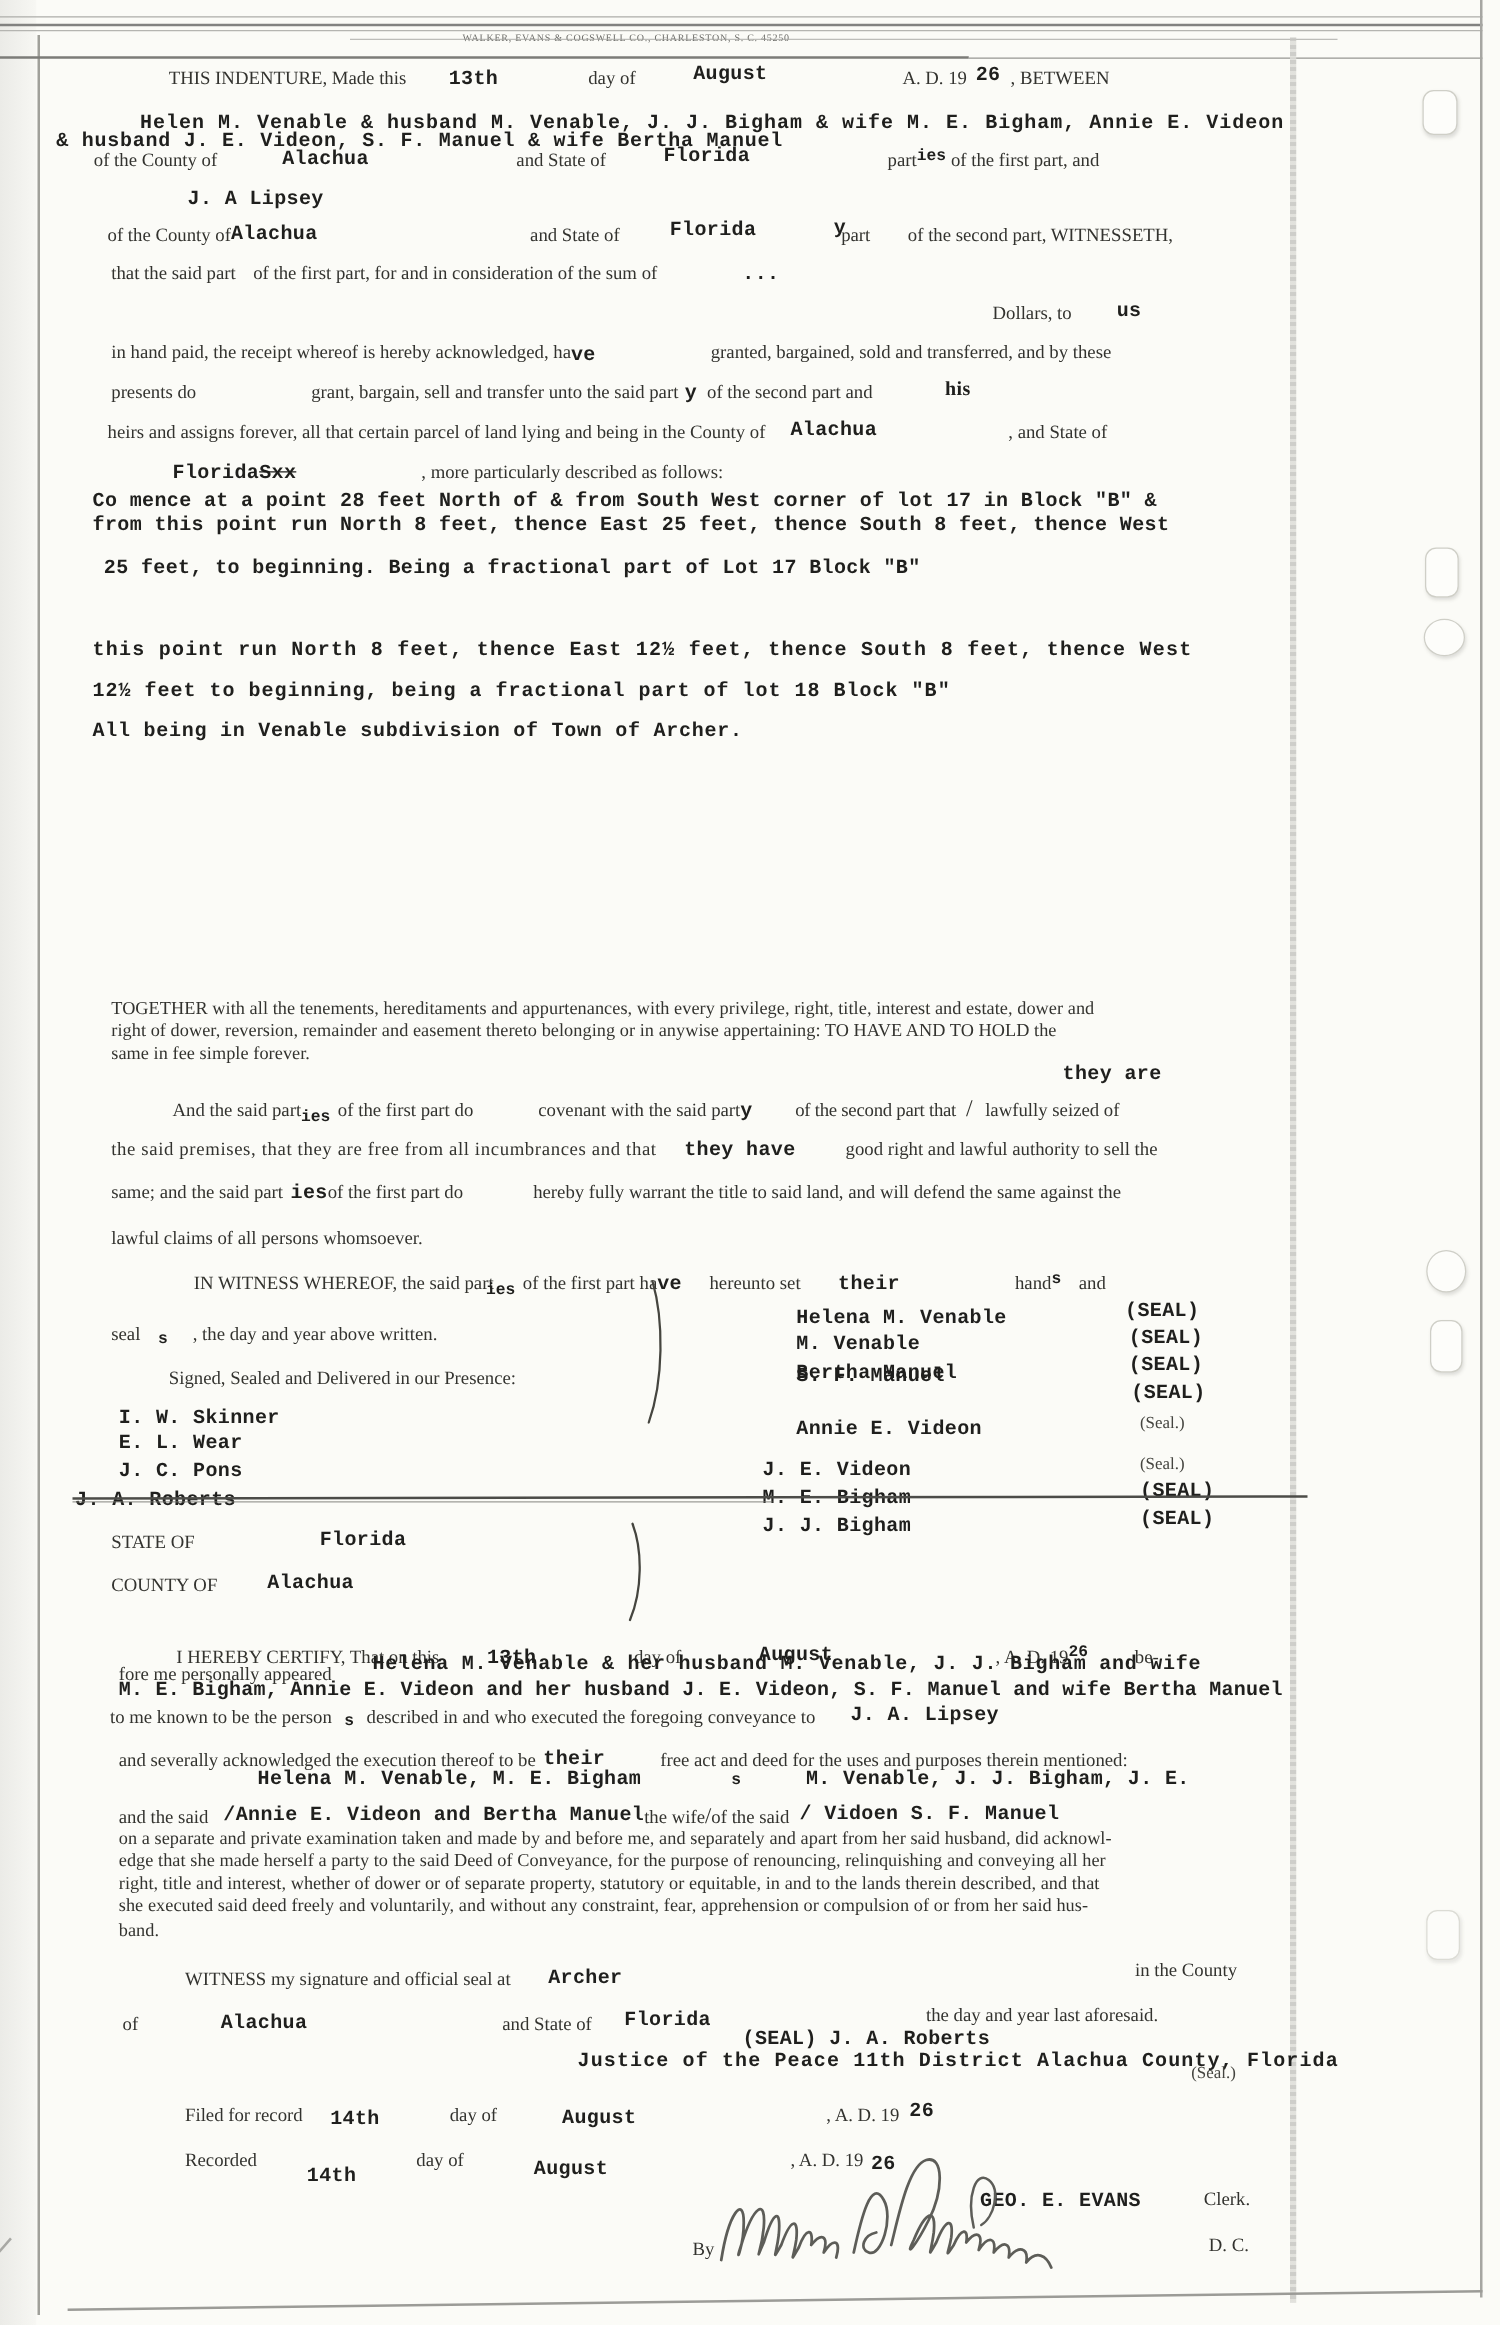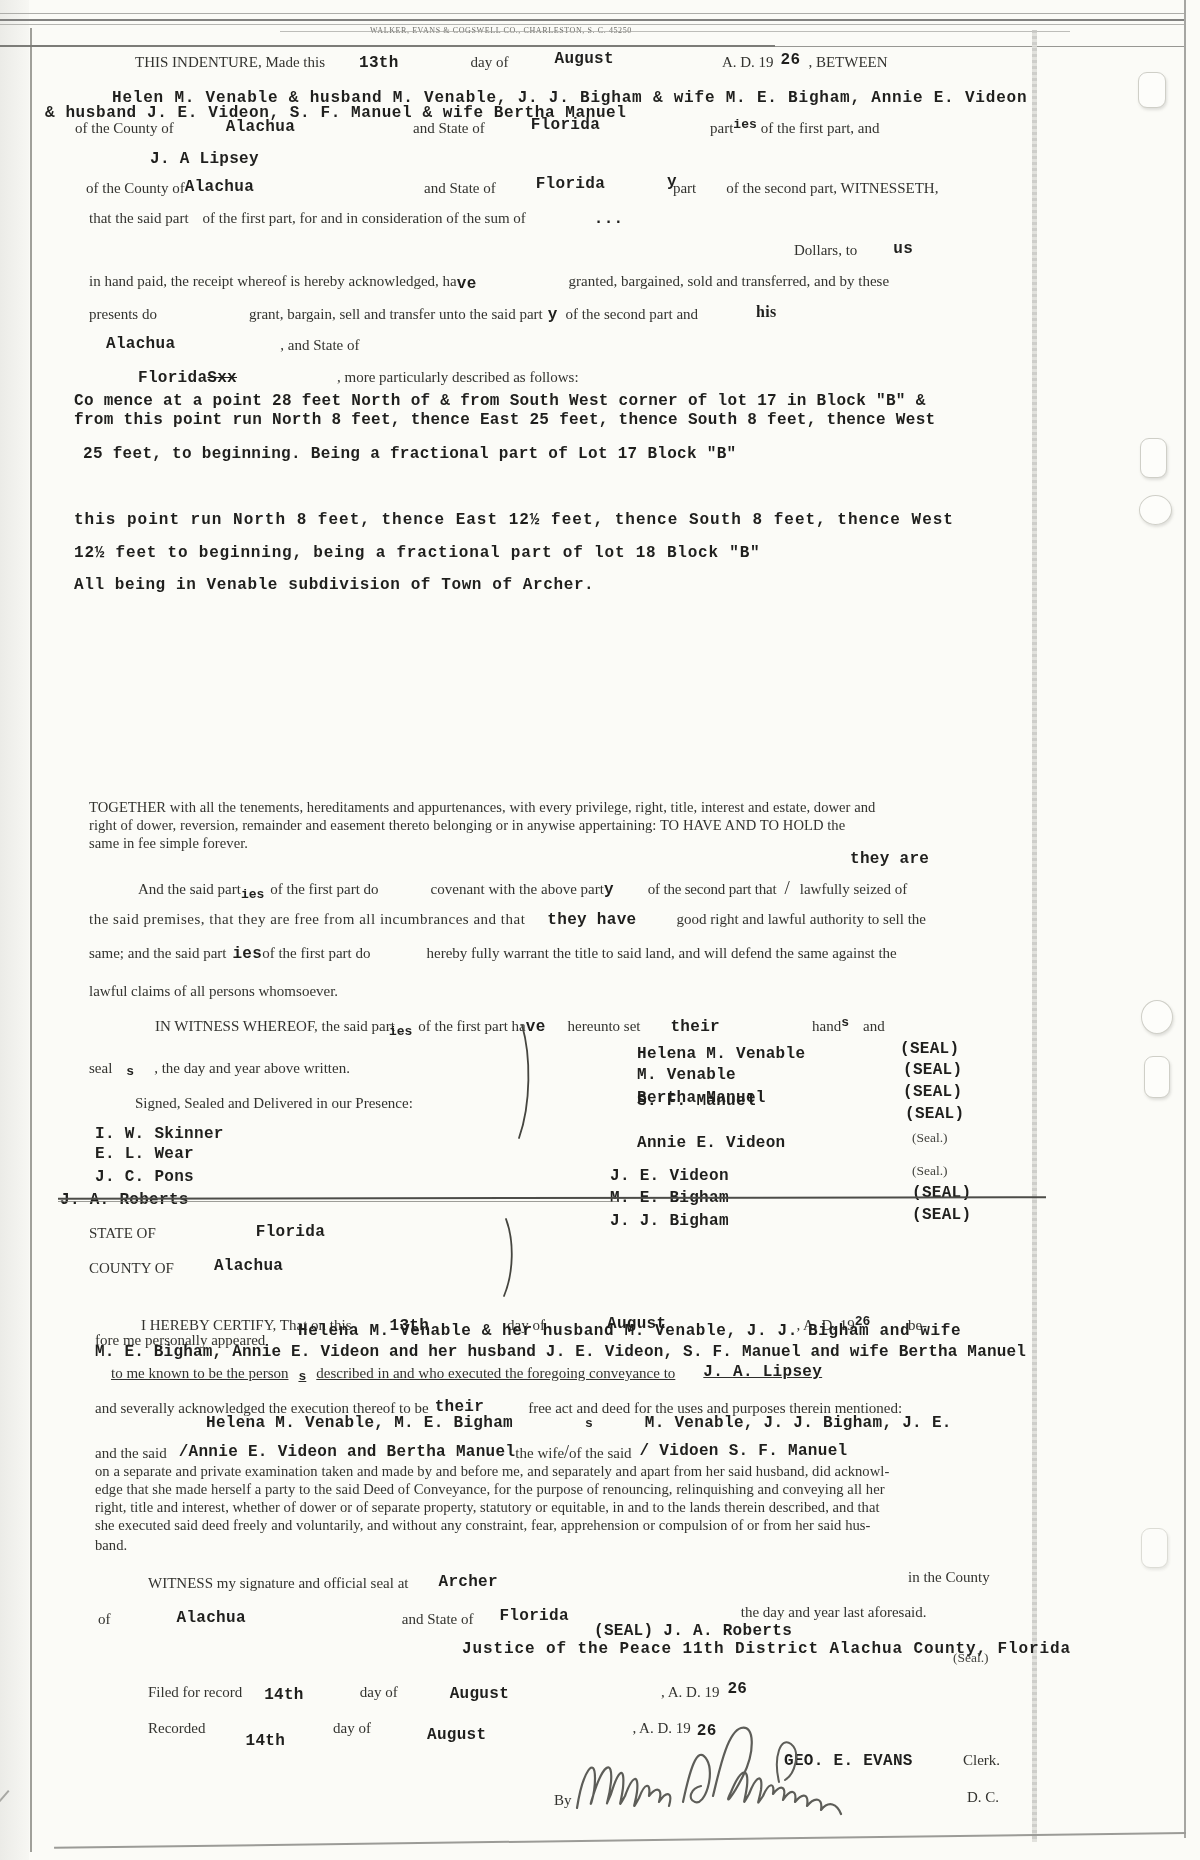--- a/index.html
+++ b/index.html
@@ -135,20 +135,21 @@
     <span class="gap" style="width:92px;"></span>
     <span class="pr">grant, bargain, sell and transfer unto the said part</span>
     <span class="gap" style="width:5px;"></span>
     <span class="ty">y</span>
     <span class="gap" style="width:8px;"></span>
     <span class="pr">of the second part and</span>
     <span class="gap" style="width:58px;"></span>
     <span class="ty rel" style="top:-2px;font-family:Liberation Serif, serif;">his</span>
   </div>
   <div class="ln" style="left:86px;top:337px;">
+    <span class="pr">heirs and assigns forever, all that certain parcel of land lying and being in the County of</span>
     <span class="gap" style="width:20px;"></span>
     <span class="ty rel" style="top:-2px;">Alachua</span>
     <span class="gap" style="width:105px;"></span>
     <span class="pr">, and State of</span>
   </div>
   <div class="ln" style="left:138px;top:369px;">
     <span class="ty">Florida</span>
     <span class="ty struckty">Sxx</span>
     <span class="gap" style="width:100px;"></span>
     <span class="pr">, more particularly described as follows:</span>
@@ -185,21 +186,21 @@
 
   <div class="ln" style="left:850px;top:850px;">
     <span class="ty">they are</span>
   </div>
   <div class="ln" style="left:138px;top:877px;">
     <span class="pr">And the said part</span>
     <span class="tysm rel" style="top:4px;">ies</span>
     <span class="gap" style="width:6px;"></span>
     <span class="pr">of the first part do</span>
     <span class="gap" style="width:52px;"></span>
-    <span class="pr">covenant with the above part</span>
+    <span class="pr">covenant with the said part</span>
     <span class="ty">y</span>
     <span class="gap" style="width:34px;"></span>
     <span class="pr" style="letter-spacing:-.2px;">of the second part that</span>
     <span class="gap" style="width:8px;"></span>
     <span class="pr" style="font-size:19px;">/</span>
     <span class="gap" style="width:10px;"></span>
     <span class="pr">lawfully seized of</span>
   </div>
   <div class="ln" style="left:89px;top:911px;">
     <span class="pr" style="letter-spacing:.5px;">the said premises, that they are free from all incumbrances and that</span>
@@ -347,21 +348,21 @@
   </div>
   <div class="ln" style="left:298px;top:1322px;">
     <span class="ty" style="letter-spacing:.6px;">Helena M. Venable &amp; her husband M. Venable, J. J. Bigham and wife</span>
   </div>
   <div class="ln" style="left:95px;top:1332px;">
     <span class="pr">fore me personally appeared</span>
   </div>
   <div class="ln" style="left:95px;top:1343px;">
     <span class="ty" style="letter-spacing:.2px;">M. E. Bigham, Annie E. Videon and her husband J. E. Videon, S. F. Manuel and wife Bertha Manuel</span>
   </div>
-  <div class="ln" style="left:111px;top:1365px;text-decoration:underline;">
+  <div class="ln" style="left:88px;top:1365px;">
     <span class="pr">to me known to be the person</span>
     <span class="gap" style="width:10px;"></span>
     <span class="tysm rel" style="top:2px;">s</span>
     <span class="gap" style="width:10px;"></span>
     <span class="pr">described in and who executed the  foregoing conveyance to</span>
     <span class="gap" style="width:28px;"></span>
     <span class="ty rel" style="top:-2px;">J. A.  Lipsey</span>
   </div>
   <div class="ln" style="left:95px;top:1400px;">
     <span class="pr">and severally acknowledged the execution thereof to be</span>

